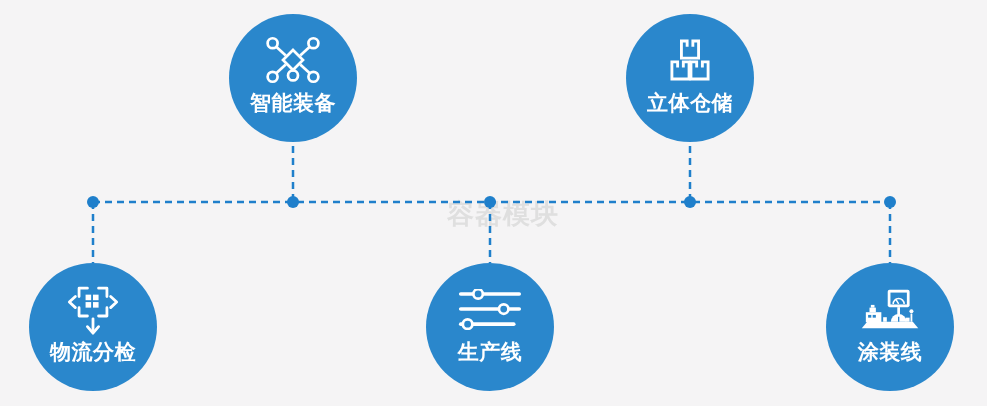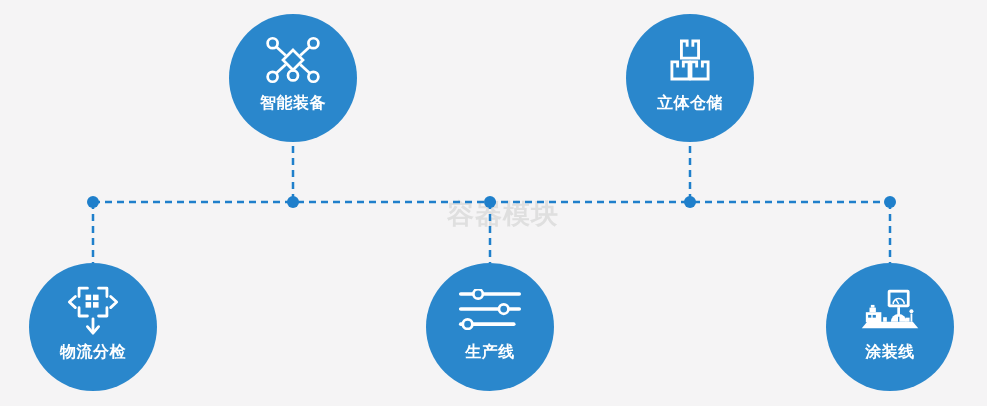--- a/index.html
+++ b/index.html
@@ -35,21 +35,21 @@
   .node-2{left:626px;top:14px;}
   .node-3{left:29px;top:263px;}
   .node-4{left:426px;top:263px;}
   .node-5{left:826px;top:263px;}
   .icon-wrap{
     position:absolute;top:15px;left:0;right:0;height:62px;
     display:flex;align-items:center;justify-content:center;
   }
   .label{
     position:absolute;top:80px;left:0;right:0;text-align:center;
-    color:var(--label-text);font-size:16px;font-weight:700;
+    color:var(--label-text);font-size:21px;font-weight:700;
     letter-spacing:.5px;line-height:18px;
   }
   .icon-stroke{stroke:#ffffff;fill:none;}
   .icon-fill{fill:#ffffff;stroke:none;}
   .icon-knob{fill:var(--node-fill);stroke:#ffffff;}
   .icon-screen{fill:var(--node-fill);stroke:none;}
 </style>
 </head>
 <body>
 

